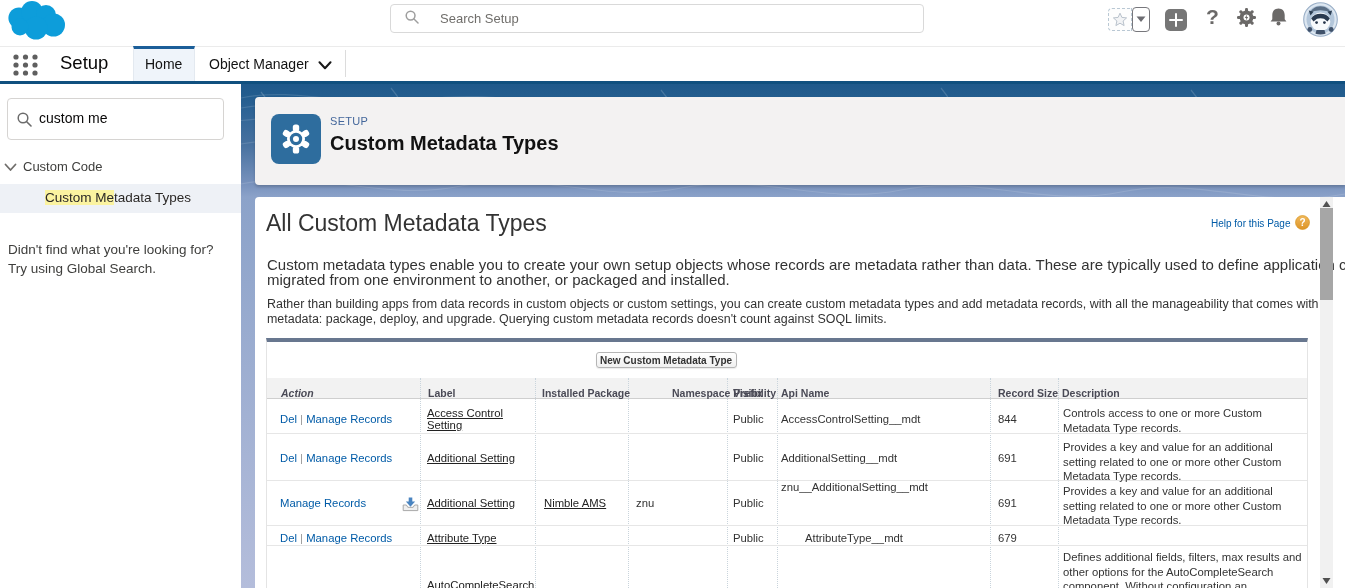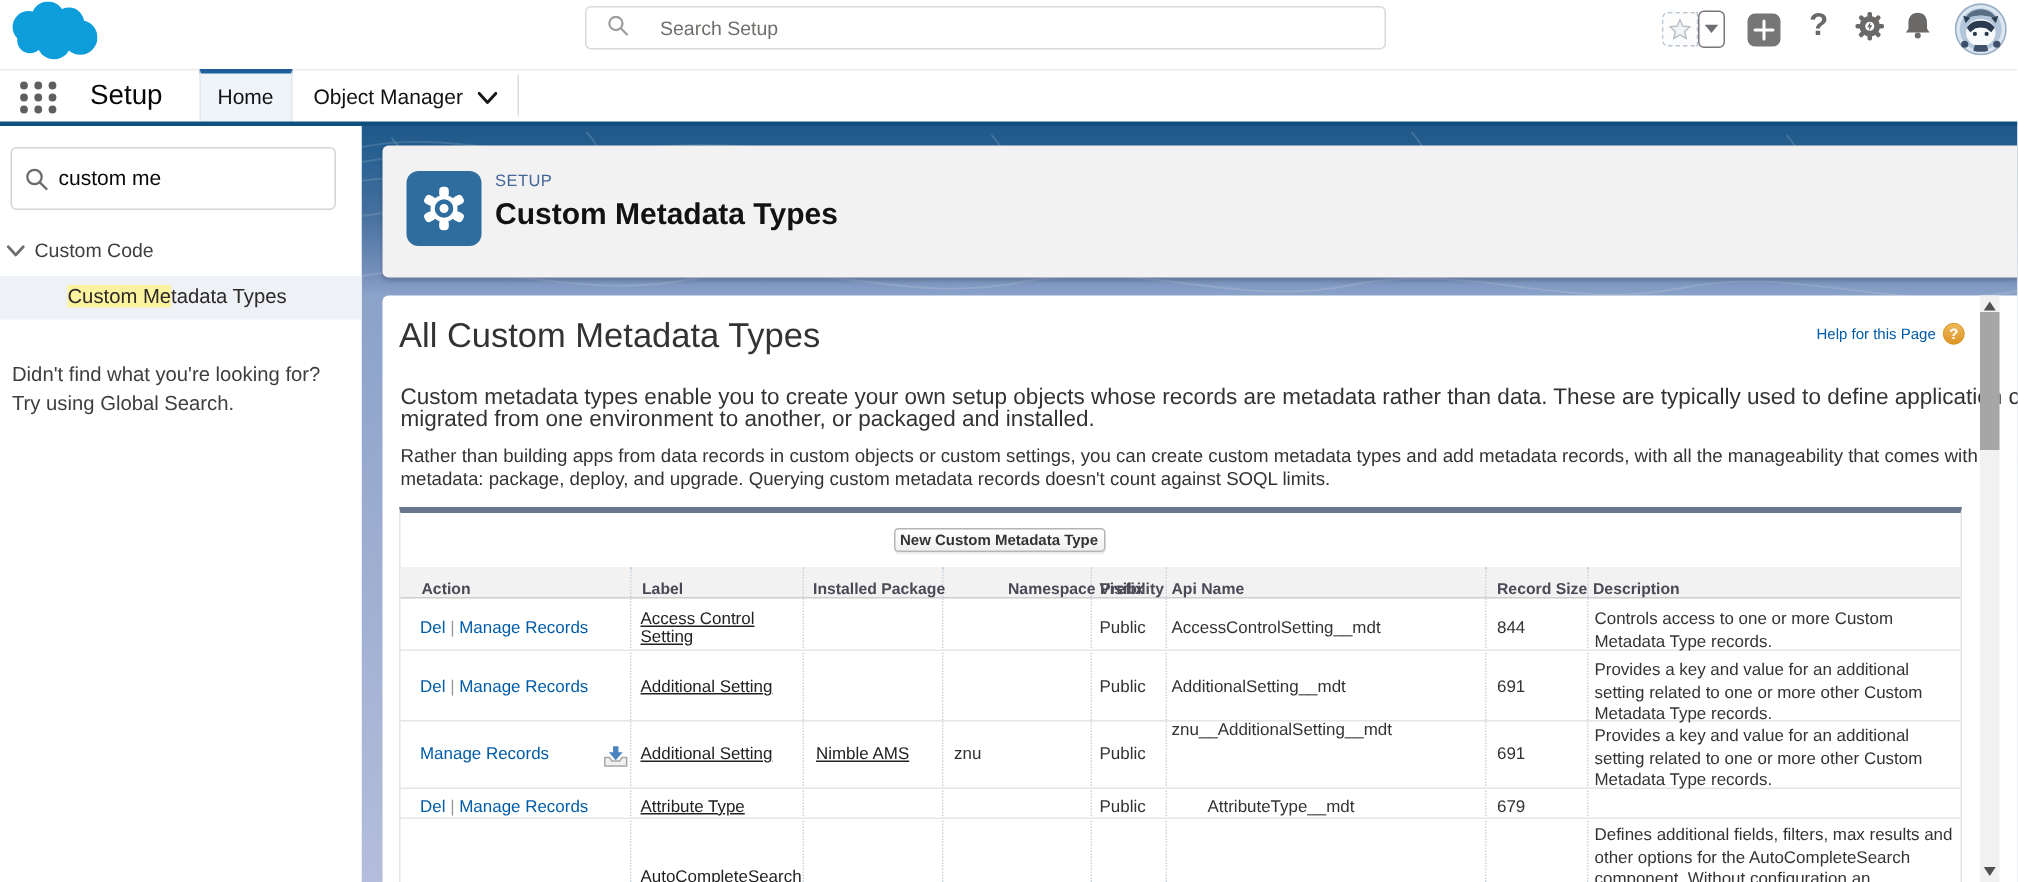--- a/index.html
+++ b/index.html
@@ -202,21 +202,21 @@
 <div class="abs" style="left:267px;top:378px;width:1040px;height:21px;background:#f2f2f2;border-bottom:1px solid #cfcfcf;"></div>
 
 <div class="abs" style="left:420px;top:378px;width:0;height:210px;border-left:1px dotted #c9d4dc;"></div>
 <div class="abs" style="left:535px;top:378px;width:0;height:210px;border-left:1px dotted #c9d4dc;"></div>
 <div class="abs" style="left:628px;top:378px;width:0;height:210px;border-left:1px dotted #c9d4dc;"></div>
 <div class="abs" style="left:727px;top:378px;width:0;height:210px;border-left:1px dotted #c9d4dc;"></div>
 <div class="abs" style="left:777px;top:378px;width:0;height:210px;border-left:1px dotted #c9d4dc;"></div>
 <div class="abs" style="left:990px;top:378px;width:0;height:210px;border-left:1px dotted #c9d4dc;"></div>
 <div class="abs" style="left:1058px;top:378px;width:0;height:210px;border-left:1px dotted #c9d4dc;"></div>
 
-<div class="abs nw hd" style="left:281px;top:387px;">Action</div>
+<div class="abs nw hd" style="left:281px;top:387px;font-style:italic;">Action</div>
 <div class="abs nw hd" style="left:428px;top:387px;">Label</div>
 <div class="abs nw hd" style="left:542px;top:387px;">Installed Package</div>
 <div class="abs nw hd" style="left:672px;top:387px;">Namespace Prefix</div>
 <div class="abs nw hd" style="left:733px;top:387px;">Visibility</div>
 <div class="abs nw hd" style="left:781px;top:387px;">Api Name</div>
 <div class="abs nw hd" style="left:998px;top:387px;">Record Size</div>
 <div class="abs nw hd" style="left:1062px;top:387px;">Description</div>
 
 <div class="abs rb" style="top:433px;"></div>
 <div class="abs rb" style="top:480px;"></div>

